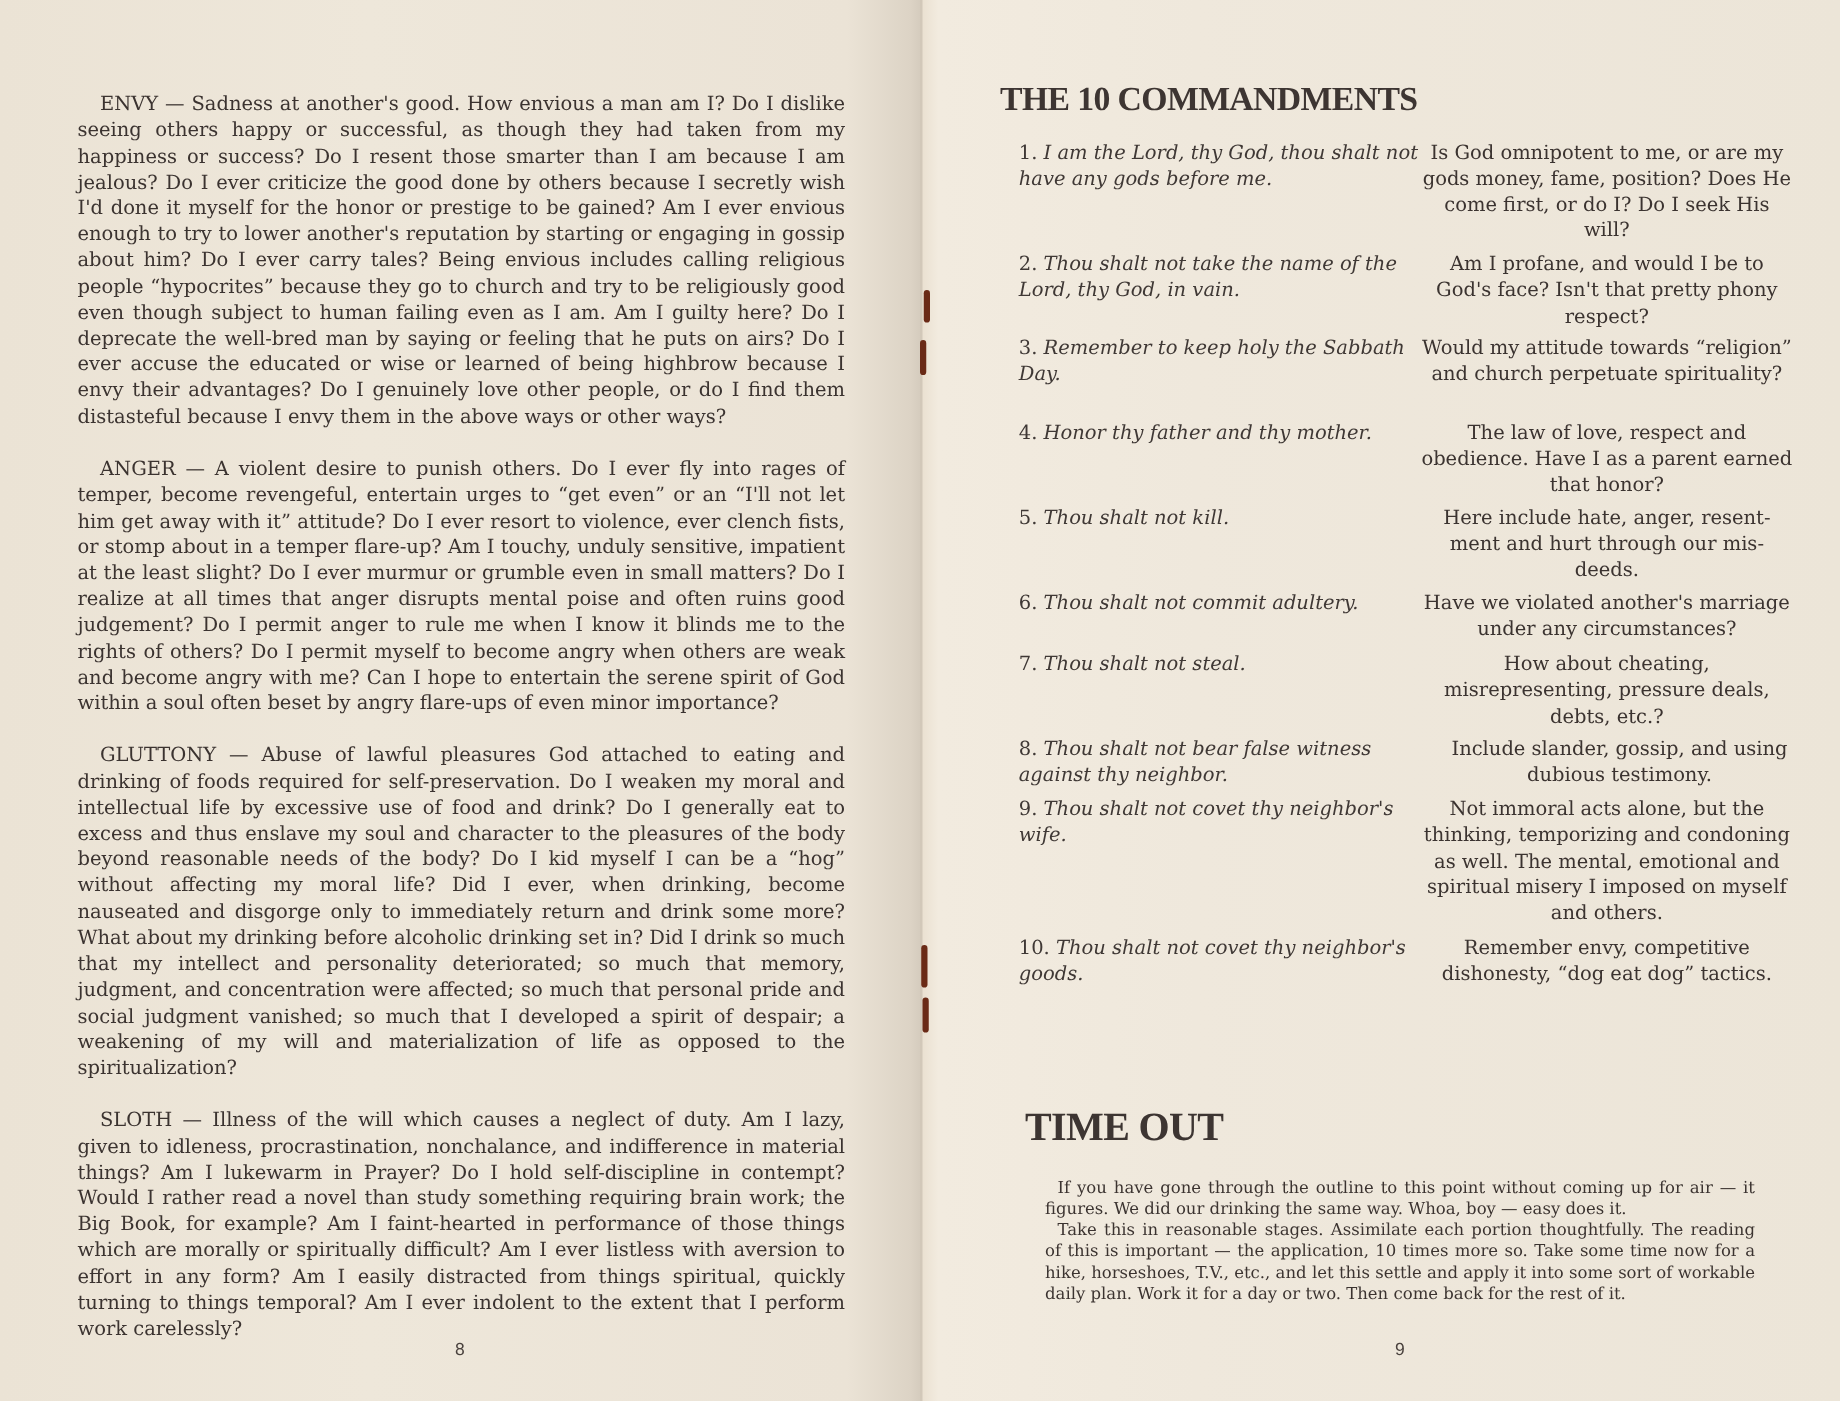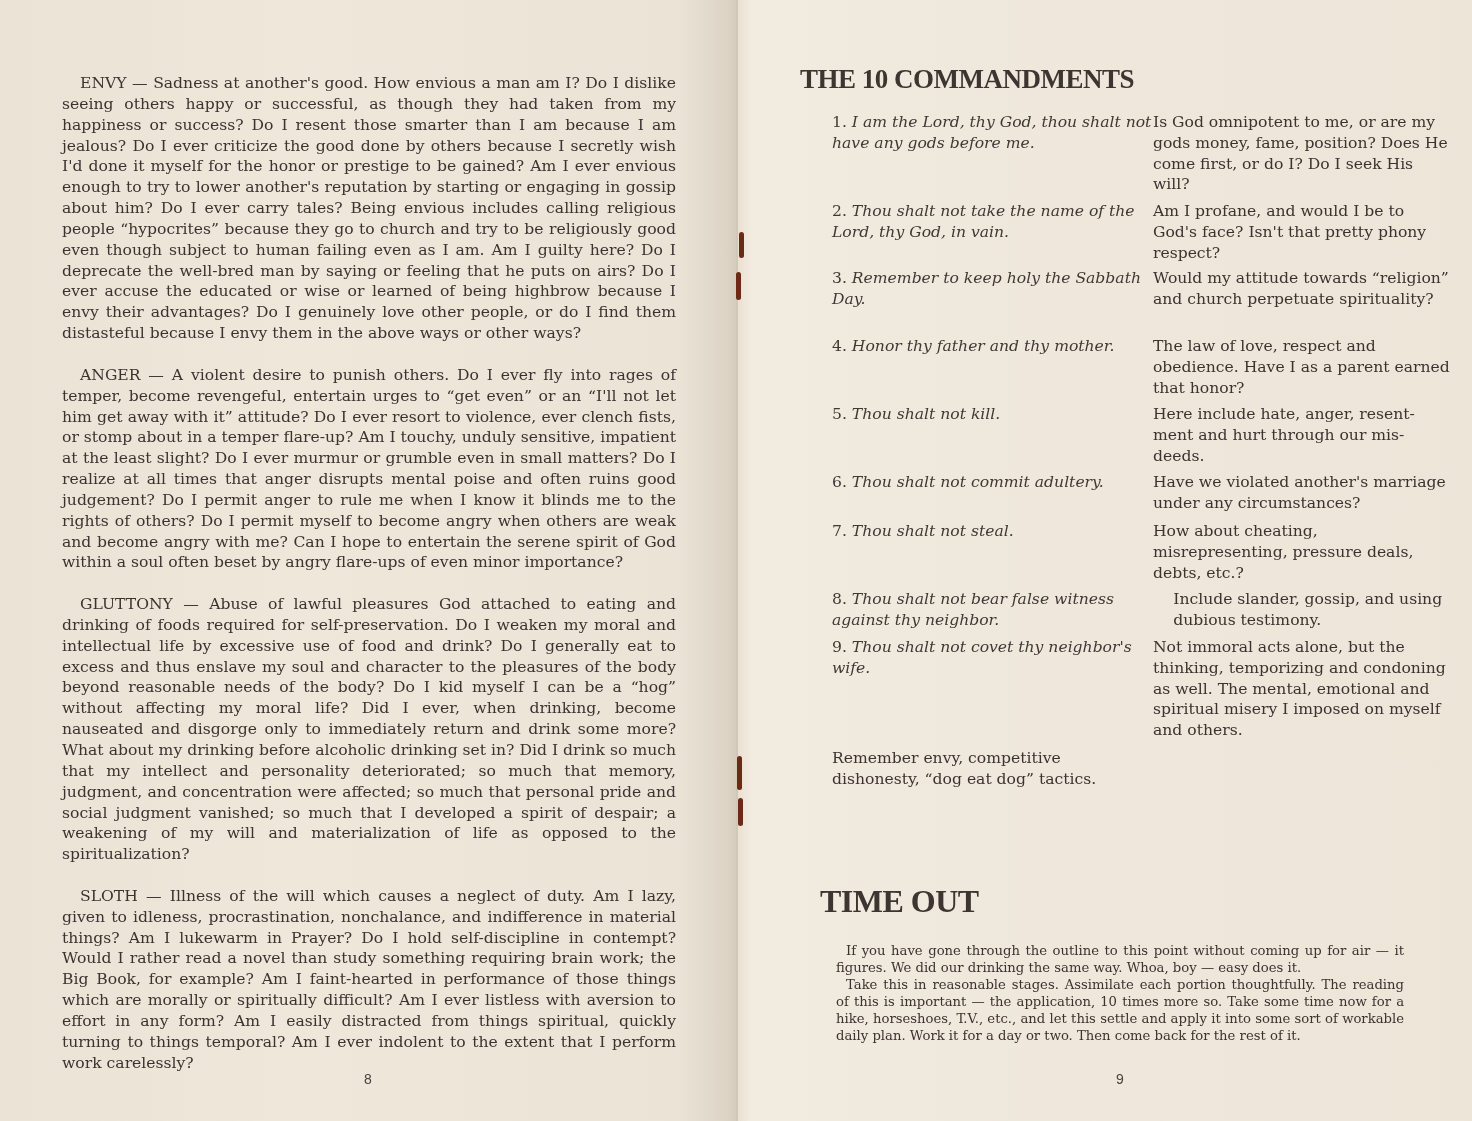--- a/index.html
+++ b/index.html
@@ -26,23 +26,23 @@
     }
     .left-text p { margin: 0 0 20.85px 0; text-indent: 18px; }
 
     .title {
       position: absolute; font-family: "Liberation Serif", serif; font-weight: bold;
       letter-spacing: -0.5px; color: #3d3532; 
     }
     .title.cmd { left: 800px; width: 640px; top: 64px; font-size: 27px; }
     .title.timeout { left: 820px; width: 600px; top: 883px; font-size: 32px; }
 
-    .cmd-row { position: absolute; left: 832px; width: 620px; display: flex; font-size: 15.6px; line-height: 20.8px; }
+    .cmd-row { position: absolute; left: 815px; width: 620px; display: flex; font-size: 15.6px; line-height: 20.8px; }
     .cmd-row .law { width: 322px; font-style: italic; color: #3f3835; }
-    .cmd-row .q { width: 300px; }
+    .cmd-row .q { width: 300px; text-align: center; }
 
     .timeout-text {
       position: absolute; left: 836px; top: 942px; width: 568px;
       font-size: 13.2px; line-height: 17px; text-align: justify;
     }
     .timeout-text p { margin: 0; text-indent: 10px; }
     .timeout-text p.first { text-indent: 10px; }
 
     .pagenum { position: absolute; top: 1071px; font-family: "Liberation Sans", sans-serif; font-size: 14px; color: #4a423e; }
     .pagenum.left { left: 364px; }
@@ -104,20 +104,21 @@
   </div>
   <div class="cmd-row" style="top:589px;gap:42px;">
     <div class="law"><span style="font-style:normal">8.</span> <span>Thou shalt not bear false witness against thy neighbor.</span></div>
     <div class="q">Include slander, gossip, and using dubious testimony.</div>
   </div>
   <div class="cmd-row" style="top:637px;">
     <div class="law"><span style="font-style:normal">9.</span> <span>Thou shalt not covet thy neighbor's wife.</span></div>
     <div class="q">Not immoral acts alone, but the thinking, temporizing and condoning as well. The mental, emotional and spiritual misery I imposed on myself and others.</div>
   </div>
   <div class="cmd-row" style="top:748px;">
+    <div class="law"><span style="font-style:normal">10.</span> <span>Thou shalt not covet thy neighbor's goods.</span></div>
     <div class="q">Remember envy, competitive dishonesty, “dog eat dog” tactics.</div>
   </div>
 
   <div class="title timeout">TIME OUT</div>
   <div class="timeout-text">
     <p class="first">If you have gone through the outline to this point without coming up for air — it figures. We did our drinking the same way. Whoa, boy — easy does it.</p>
     <p>Take this in reasonable stages. Assimilate each portion thoughtfully. The reading of this is important — the application, 10 times more so. Take some time now for a hike, horseshoes, T.V., etc., and let this settle and apply it into some sort of workable daily plan. Work it for a day or two. Then come back for the rest of it.</p>
   </div>
 
   <div class="pagenum right">9</div>

